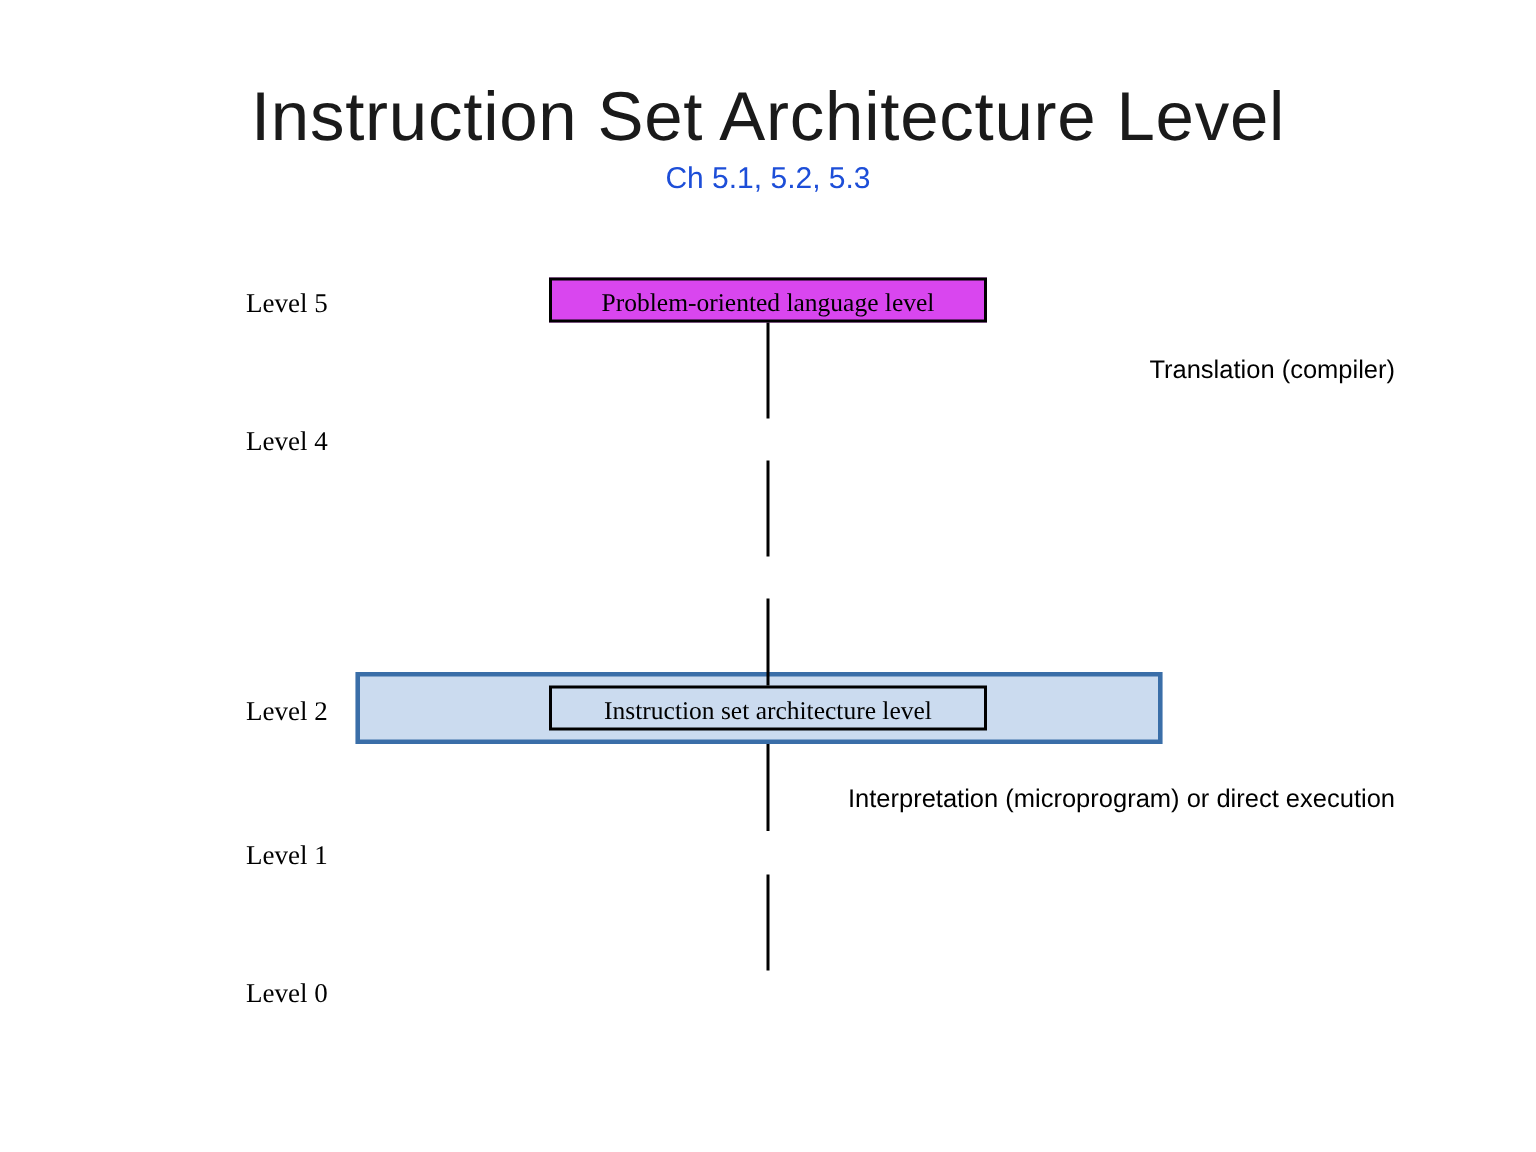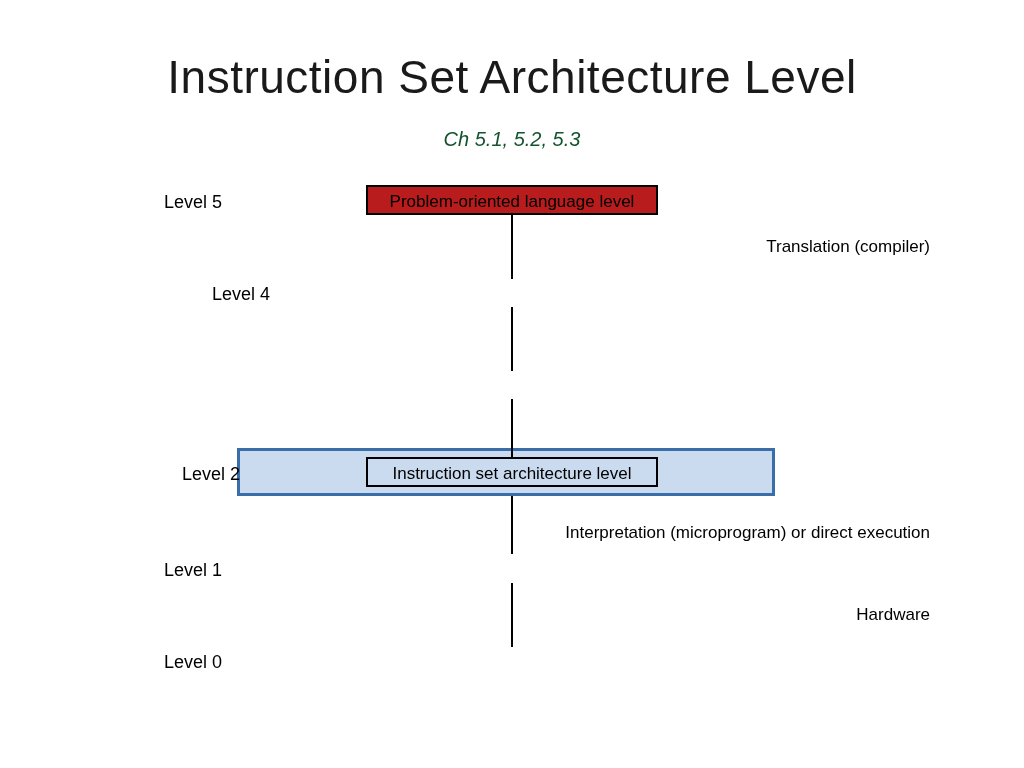--- a/index.html
+++ b/index.html
@@ -23,56 +23,56 @@
     width: 100%;
     text-align: center;
     font-family: "Segoe UI Light", "Helvetica Neue", Arial, sans-serif;
     font-weight: 300;
     font-size: 46px;
     letter-spacing: 0.5px;
     color: #1a1a1a;
   }
   .subtitle {
     position: absolute;
-    top: 128px;
+    top: 108px;
     left: 0;
     width: 100%;
     text-align: center;
     font-size: 20px;
-    color: #14532d;
-    font-style: italic;
+    color: #1d4ed8;
   }
   .diagram {
     position: absolute;
     top: 175px;
     left: 0;
     width: 1024px;
     height: 560px;
   }
   .row {
     position: absolute;
     left: 0;
     width: 932px;
     height: 34px;
+    font-family: Liberation Serif, serif;
   }
   .level-label {
     position: absolute;
     width: 110px;
     right: 658px;  
     text-align: left;
     font-size: 18px;
     top: 7px;
   }
   .box {
     position: absolute;
     left: 366px;
     width: 292px;
     height: 30px;
     border: 2px solid #000;
-    background: #b91c1c;
+    background: #d946ef;
     text-align: center;
     line-height: 30px;
     font-size: 17px;
     box-sizing: border-box;
   }
   .connector {
     position: absolute;
     left: 511px;
     width: 2px;
     background: #000;
@@ -103,38 +103,37 @@
 
     <div class="highlight" style="top:273px; left:237px; width:538px; height:48px;"></div>
 
     <div class="row" style="top:10px;">
       <div class="level-label">Level 5</div>
       <div class="box">Problem-oriented language level</div>
     </div>
     <div class="connector" style="top:40px; height:64px;"></div>
     <div class="conn-label" style="top:62px;">Translation (compiler)</div>
 
-    <div class="row" style="top:102px;margin-left:48px;">
+    <div class="row" style="top:102px;">
       <div class="level-label">Level 4</div>
     </div>
     <div class="connector" style="top:132px; height:64px;"></div>
 
     <div class="connector" style="top:224px; height:58px;"></div>
 
-    <div class="row" style="top:282px;padding-left:18px;">
+    <div class="row" style="top:282px;">
       <div class="level-label">Level 2</div>
       <div class="box" style="background:transparent;">Instruction set architecture level</div>
     </div>
     <div class="connector" style="top:321px; height:58px;"></div>
     <div class="conn-label" style="top:348px;">Interpretation (microprogram) or direct execution</div>
 
     <div class="row" style="top:378px;">
       <div class="level-label">Level 1</div>
     </div>
     <div class="connector" style="top:408px; height:64px;"></div>
-    <div class="conn-label" style="top:430px;">Hardware</div>
 
     <div class="row" style="top:470px;">
       <div class="level-label">Level 0</div>
     </div>
 
   </div>
 </div>
 
 </body></html>

